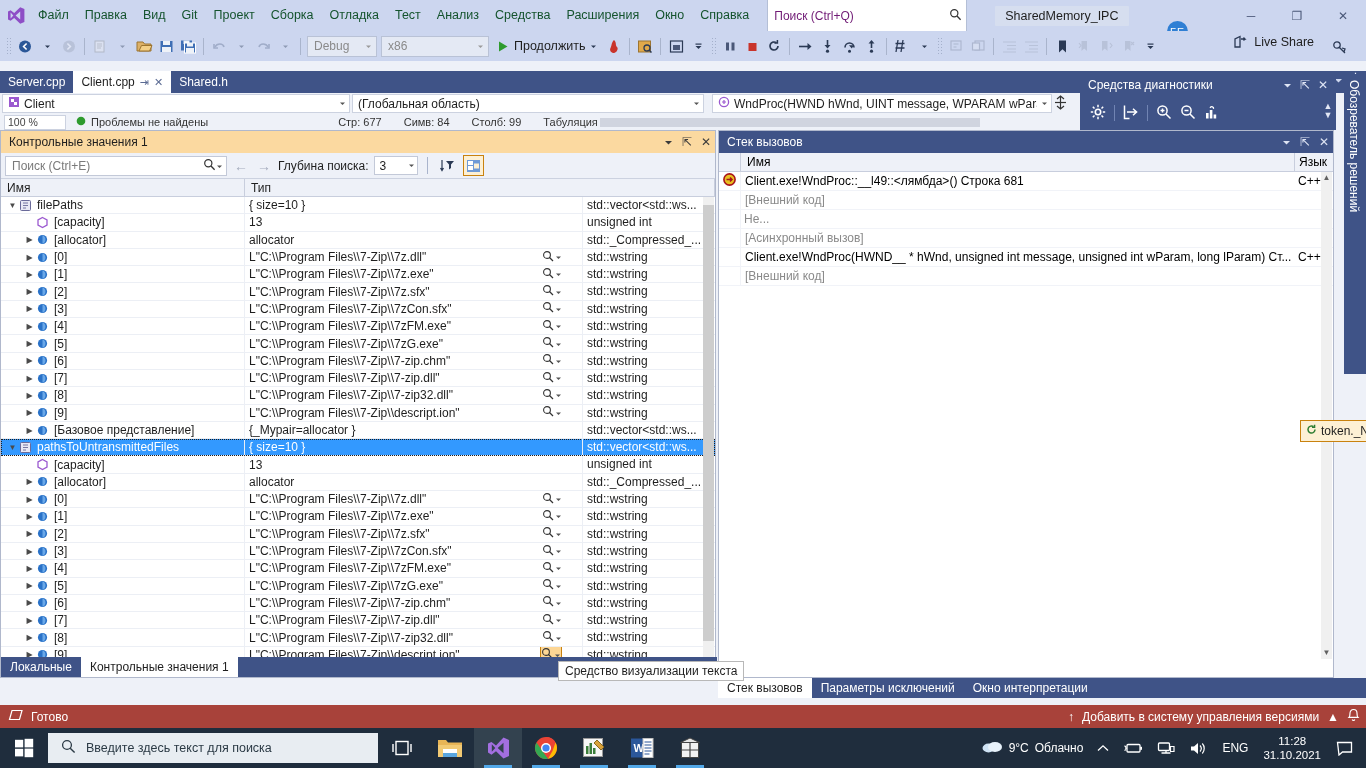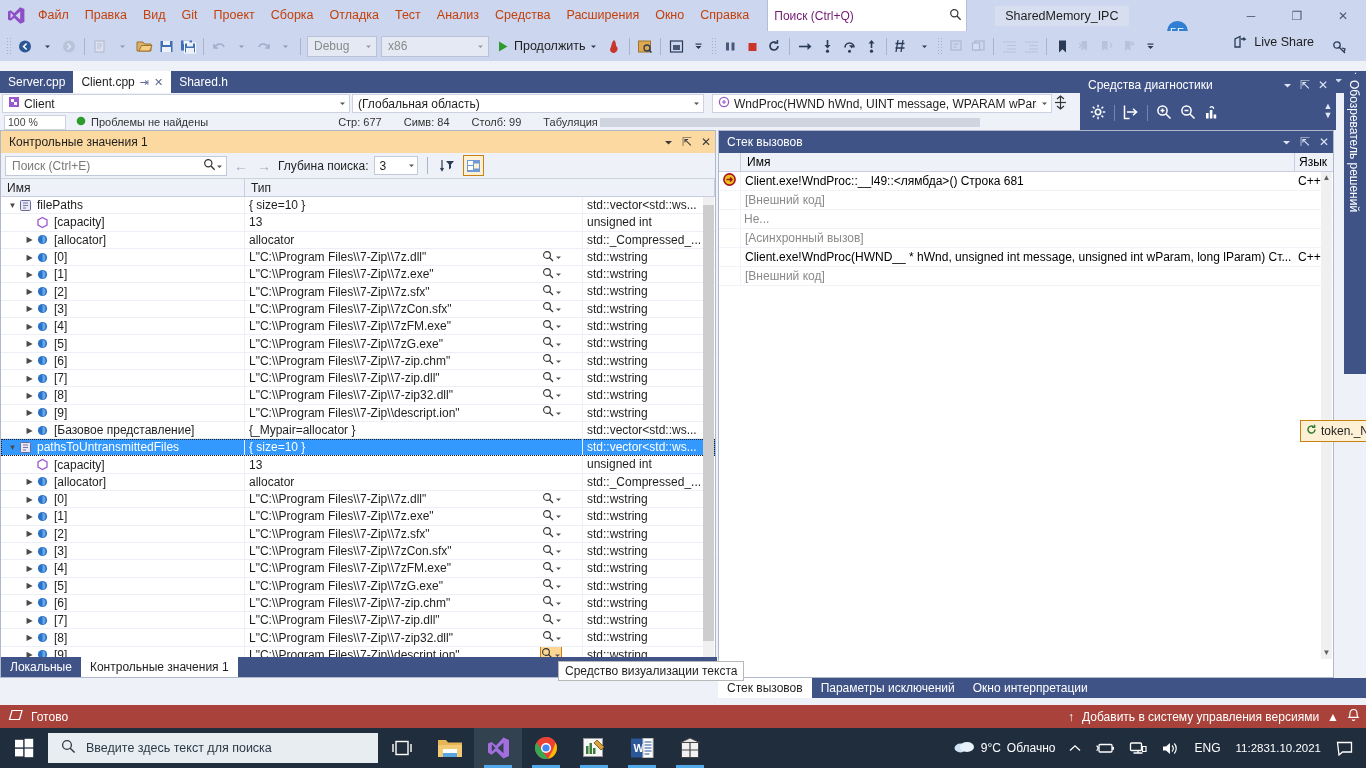--- a/index.html
+++ b/index.html
@@ -15,21 +15,21 @@
 
   
   .titlebar {
     position: absolute; left: 0; top: 0; width: 1366px; height: 31px;
     background: #ccd6ef; display: flex; align-items: center;
   }
   .vs-logo { width: 30px; height: 31px; display: flex; align-items: center; justify-content: center; }
   .menu { display: flex; align-items: center; height: 31px; }
   .menu-item {
     padding: 0 8px; height: 31px; line-height: 31px; font-size: 12.5px;
-    color: #c2410c; white-space: nowrap; cursor: default;
+    color: #14532d; white-space: nowrap; cursor: default;
   }
   .qsearch {
     margin-left: 10px; width: 200px; height: 35px; background: #fff;
     border: 1px solid #b4bfd6; display: flex; align-items: center;
     padding: 0 4px 0 6px; font-size: 12px; color: #701a75;
   }
   .qsearch .txt { flex: 1; }
   .solname {
     margin-left: 28px; font-size: 12.5px; color: #1e1e1e;
     background: #d6deef; padding: 3px 10px; border-radius: 1px;
@@ -243,21 +243,21 @@
   .tb-search {
     width: 330px; height: 30px; background: #e8edf2; display: flex; align-items: center;
     gap: 10px; padding-left: 13px; font-size: 12.5px; color: #2b3a45;
   }
   .tb-apps { display: flex; align-items: center; }
   .tb-app { width: 48px; height: 40px; display: flex; align-items: center; justify-content: center; position: relative; }
   .tb-app.active { background: #33424f; }
   .tb-app .under { position: absolute; bottom: 0; left: 10px; width: 28px; height: 3px; background: #52a8e8; }
   .tray { margin-left: auto; display: flex; align-items: center; gap: 0; padding-right: 6px; color: #fff; font-size: 12px; }
   .tray-item { padding: 0 7px; height: 40px; display: flex; align-items: center; gap: 6px; }
-  .clock { display: flex; flex-direction: row; align-items: center; justify-content: space-between; line-height: 14px; font-size: 11.5px; padding: 0 8px; }
+  .clock { display: flex; flex-direction: column; align-items: center; justify-content: space-between; line-height: 14px; font-size: 11.5px; padding: 0 8px; }
 </style>
 </head>
 <body>
 
 <div id="app">
 
   <div class="titlebar">
     <div class="vs-logo">
       <svg width="19" height="19" viewBox="0 0 19 19">
         <path d="M14.2 1.2 18.4 3v13l-4.2 1.8-6-5.8-3.6 2.8-2.6-1.3V5.5l2.6-1.3L8.2 7zM4.6 6.6v5.8L7.3 9.5zm9.6-1.2L9.6 9.5l4.6 4.1z" fill="#8e4ec6"></path>

